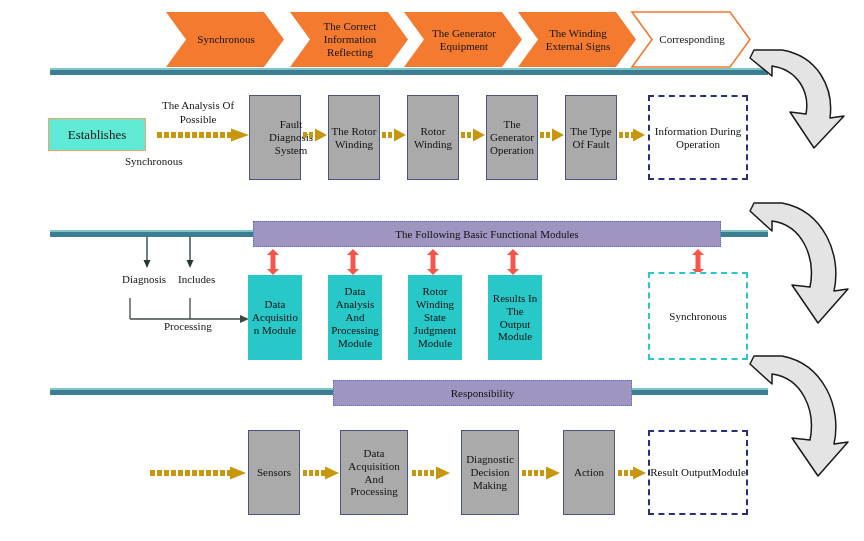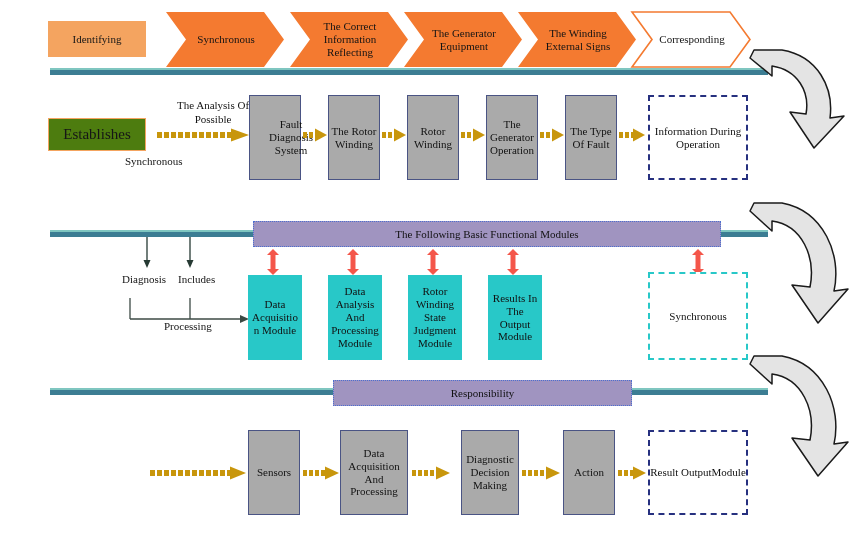--- a/index.html
+++ b/index.html
@@ -29,22 +29,22 @@
   
   .tealbar{background:#3C7D93;}
   .tealbar .cap{position:absolute;left:0;top:0;width:100%;height:2px;background:#7FC6C0;}
 
   
   .gbox{
     background:#AAAAAA;border:1px solid #4A5484;
     font-size:11px;color:#121212;
   }
   .orangebox{
-    background:#4d7c0f;border:1px solid #F4A460;
-    font-size:15px;color:#161616;
+    background:#5eead4;border:1px solid #F4A460;
+    font-size:13px;color:#161616;
   }
   .goldbox{
     background:#C8960C;border:1px solid #C8960C;
     font-size:11px;color:#141414;
   }
   .dashbox-blue{
     border:2px dashed #26307F;background:#fff;
     font-size:11px;color:#121212;
   }
   .dashbox-cyan{
@@ -65,23 +65,20 @@
   
   .lbl{font-size:11px;color:#141414;white-space:nowrap;}
 
   svg{overflow:visible;display:block;}
 </style>
 </head>
 <body>
 
 <div class="stage">
 
-  <div class="abs tbox ident" style="left:48px;top:21px;width:98px;height:36px;">
-    <span>Identifying</span>
-  </div>
 
   <svg class="abs" style="left:166px;top:12px;" width="118" height="55" viewBox="0 0 118 55">
     <path d="M0,0 H98 L118,27.5 L98,55 H0 L20,27.5 Z" fill="#F47A30"></path>
   </svg>
   <div class="abs tbox chev" style="left:176px;top:12px;width:100px;height:55px;">
     <span>Synchronous</span>
   </div>
 
   <svg class="abs" style="left:290px;top:12px;" width="118" height="55" viewBox="0 0 118 55">
     <path d="M0,0 H98 L118,27.5 L98,55 H0 L20,27.5 Z" fill="#F47A30"></path>
@@ -116,21 +113,21 @@
   </div>
 
   <div class="abs tealbar" style="left:50px;top:68px;width:718px;height:7px;">
     <div class="cap"></div>
   </div>
 
   <div class="abs tbox orangebox" style="left:48px;top:118px;width:98px;height:33px;">
     <span>Establishes</span>
   </div>
 
-  <div class="abs lbl" style="left:167px;top:99px;width:92px;text-align:center;line-height:1.25;">
+  <div class="abs lbl" style="left:152px;top:99px;width:92px;text-align:center;line-height:1.25;">
     <div>The Analysis Of</div>
     <div>Possible</div>
   </div>
   <div class="abs lbl" style="left:125px;top:155px;">
     <span>Synchronous</span>
   </div>
 
   <svg class="abs" style="left:157px;top:128px;" width="92" height="14" viewBox="0 0 92 14">
     <line x1="0" y1="7" x2="74" y2="7" stroke="#C8960C" stroke-width="6" stroke-dasharray="5 2"></line>
     <path d="M74,0.5 L92,7 L74,13.5 Z" fill="#C8960C"></path>

